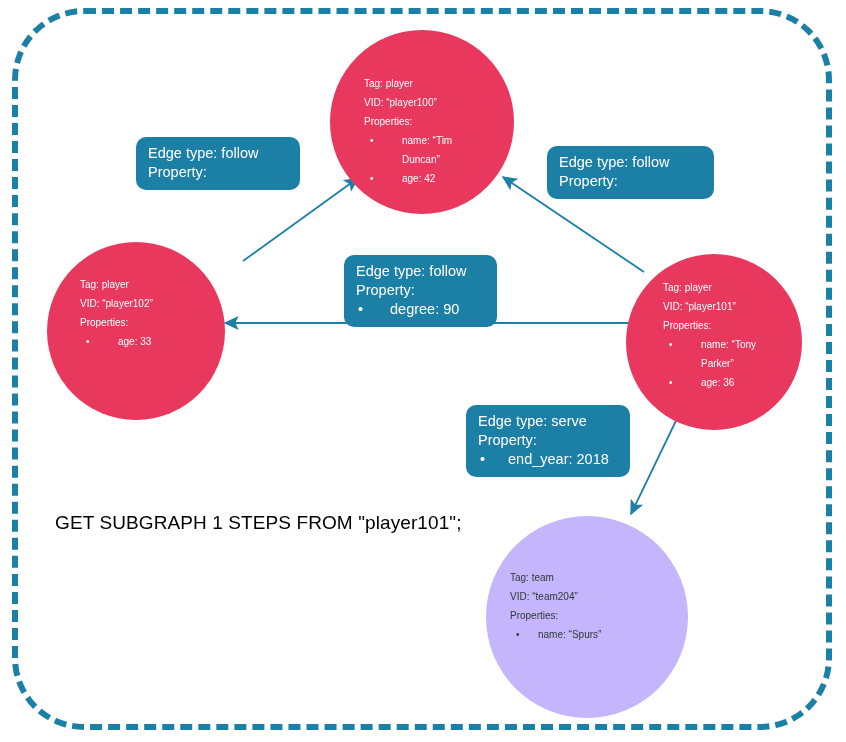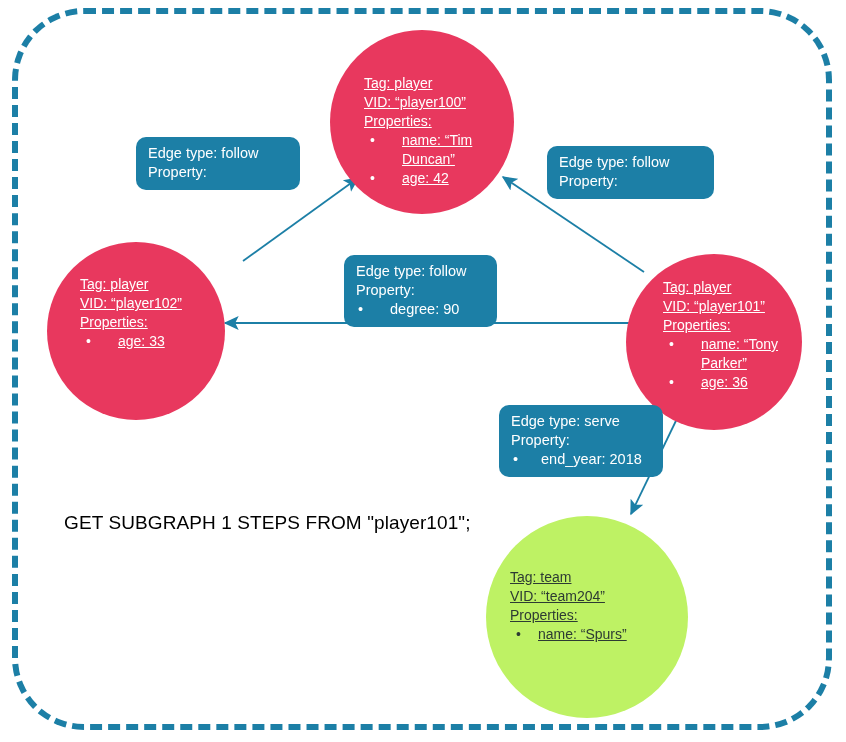--- a/index.html
+++ b/index.html
@@ -42,29 +42,28 @@
     position: absolute;
     border-radius: 50%;
     box-sizing: border-box;
     display: block;
   }
   .vertex.player {
     background: #E8385E;
     color: #ffffff;
   }
   .vertex.team {
-    background: #bef264;
+    background: #c4b5fd;
     color: #2d3b33;
   }
   .vtext {
     position: absolute;
-    font-size: 14px;
+    font-size: 10px;
     line-height: 19px;
     white-space: nowrap;
-    text-decoration: underline;
   }
   .vtext .prop {
     position: relative;
     padding-left: 38px;
     white-space: normal;
   }
   .vtext .prop::before {
     content: "\2022";
     position: absolute;
     left: 6px;
@@ -172,21 +171,21 @@
     <div>Edge type: follow</div>
     <div>Property:</div>
   </div>
 
   <div class="edgebox" style="left:344px; top:255px; width:153px;">
     <div>Edge type: follow</div>
     <div>Property:</div>
     <div class="prop">degree: 90</div>
   </div>
 
-  <div class="edgebox" style="left:499px; top:405px; width:164px;">
+  <div class="edgebox" style="left:466px; top:405px; width:164px;">
     <div>Edge type: serve</div>
     <div>Property:</div>
     <div class="prop" style="padding-left:30px;">end_year: 2018</div>
   </div>
 
-  <div class="query" style="left:64px; top:512px;">GET SUBGRAPH 1 STEPS FROM "player101";</div>
+  <div class="query" style="left:55px; top:512px;">GET SUBGRAPH 1 STEPS FROM "player101";</div>
 
 </div>
 
 </body></html>

